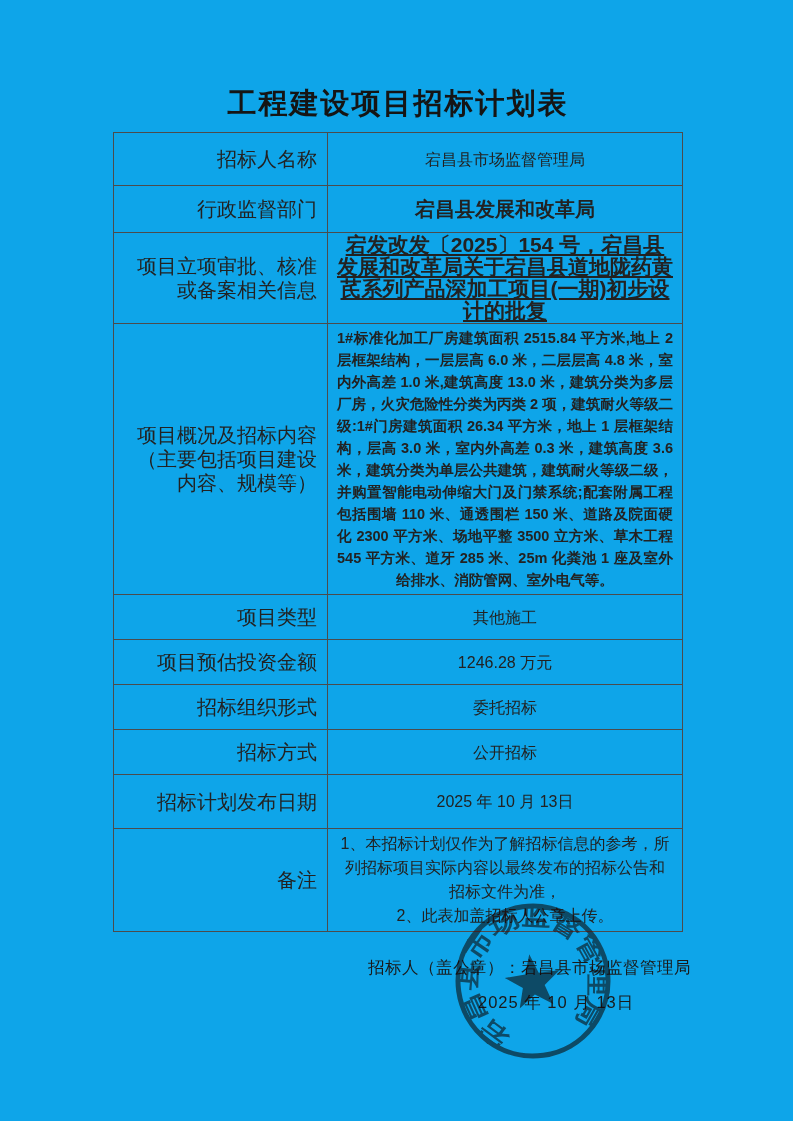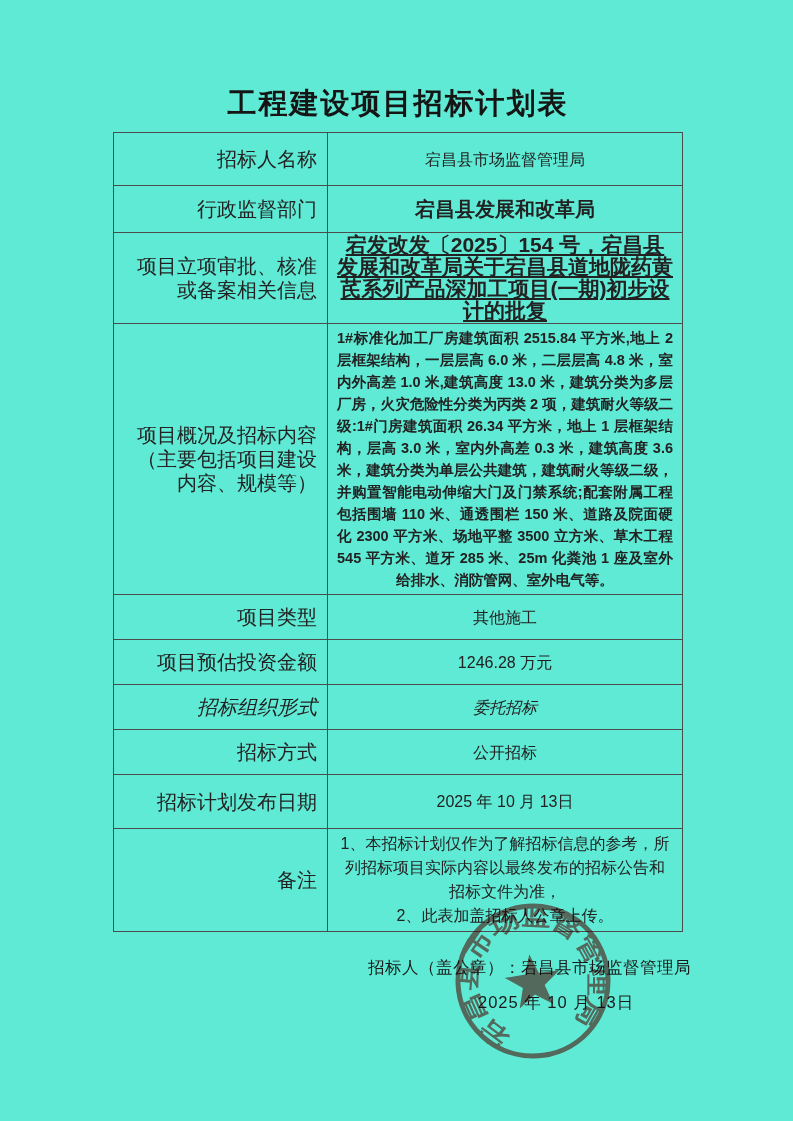--- a/index.html
+++ b/index.html
@@ -1,19 +1,19 @@
 <!DOCTYPE html>
 <html><head>
 <meta charset="utf-8">
 <style>
   html, body { margin:0; padding:0; }
   .page {
     position:relative;
     width:793px; height:1121px;
-    background:#5eead4;
+    background:#0ea5e9;
     overflow:hidden;
     font-family:"Liberation Sans", sans-serif;
     color:#1d1d1d;
   }
   .doc-title {
     position:absolute;
     left:113px; top:84px; width:570px;
     margin:0;
     text-align:center;
     font-size:29px;
@@ -128,21 +128,21 @@
         <td class="val val-long">1#标准化加工厂房建筑面积 2515.84 平方米,地上 2 层框架结构，一层层高 6.0 米，二层层高 4.8 米，室内外高差 1.0 米,建筑高度 13.0 米，建筑分类为多层厂房，火灾危险性分类为丙类 2 项，建筑耐火等级二级:1#门房建筑面积 26.34 平方米，地上 1 层框架结构，层高 3.0 米，室内外高差 0.3 米，建筑高度 3.6 米，建筑分类为单层公共建筑，建筑耐火等级二级，并购置智能电动伸缩大门及门禁系统;配套附属工程包括围墙 110 米、通透围栏 150 米、道路及院面硬化 2300 平方米、场地平整 3500 立方米、草木工程 545 平方米、道牙 285 米、25m 化粪池 1 座及室外给排水、消防管网、室外电气等。</td>
       </tr>
       <tr style="height:32px;">
         <td class="lbl">项目类型</td>
         <td class="val">其他施工</td>
       </tr>
       <tr style="height:37px;">
         <td class="lbl">项目预估投资金额</td>
         <td class="val">1246.28 万元</td>
       </tr>
-      <tr style="height:31px;font-style:italic;">
+      <tr style="height:31px;">
         <td class="lbl">招标组织形式</td>
         <td class="val">委托招标</td>
       </tr>
       <tr style="height:36px;">
         <td class="lbl">招标方式</td>
         <td class="val">公开招标</td>
       </tr>
       <tr style="height:54px;">
         <td class="lbl">招标计划发布日期</td>
         <td class="val">2025 年 10 月 13日</td>

